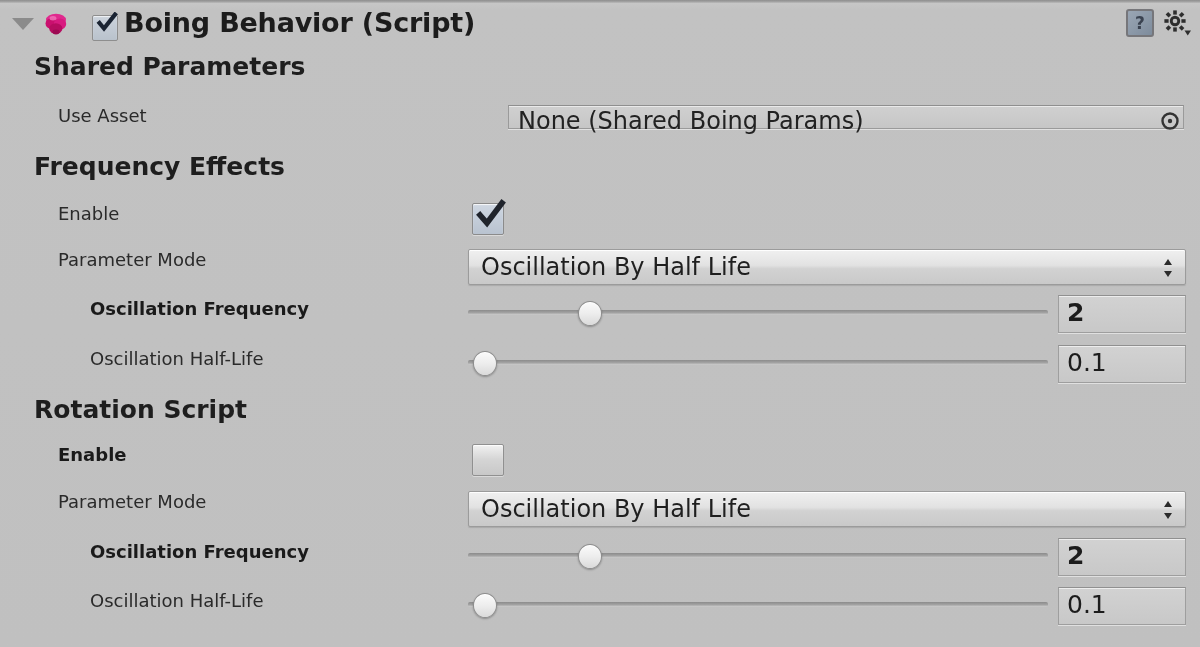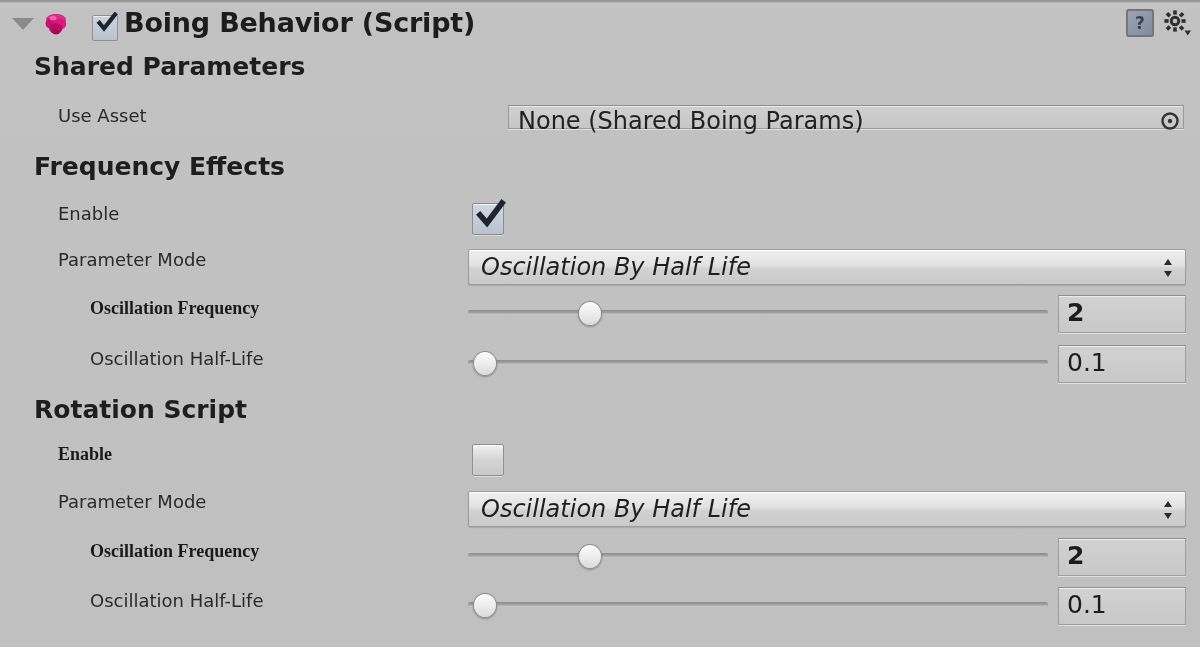--- a/index.html
+++ b/index.html
@@ -113,21 +113,20 @@
     font-size: 18px;
     color: #2a2a2a;
     white-space: nowrap;
   }
   .field-label.indent {
     left: 90px;
   }
   .field-label.bold {
     font-weight: bold;
     color: #1a1a1a;
-    font-family: Liberation Serif, serif;
   }
 
   
   .obj-field {
     position: absolute;
     left: 468px; top: 0;
     width: 676px; height: 24px;
     background: linear-gradient(to bottom, #d0d0d0 0%, #c6c6c6 100%);
     border: 1px solid #9a9a9a;
     border-top-color: #8f8f8f;
@@ -172,21 +171,20 @@
   
   .dropdown {
     position: absolute;
     left: 468px;
     width: 718px; height: 36px;
     background: linear-gradient(to bottom, #f0f0f0 0%, #e2e2e2 45%, #d2d2d2 55%, #c9c9c9 100%);
     border: 1px solid #9b9b9b;
     border-radius: 2px;
     box-sizing: border-box;
     box-shadow: inset 0 1px 0 rgba(255,255,255,.9), 0 1px 1px rgba(0,0,0,.12);
-    font-style: italic;
   }
   .dropdown .txt {
     position: absolute;
     left: 12px; top: 3px;
     font-size: 24px;
     color: #1f1f1f;
     white-space: nowrap;
   }
   .dd-arrows {
     position: absolute;

